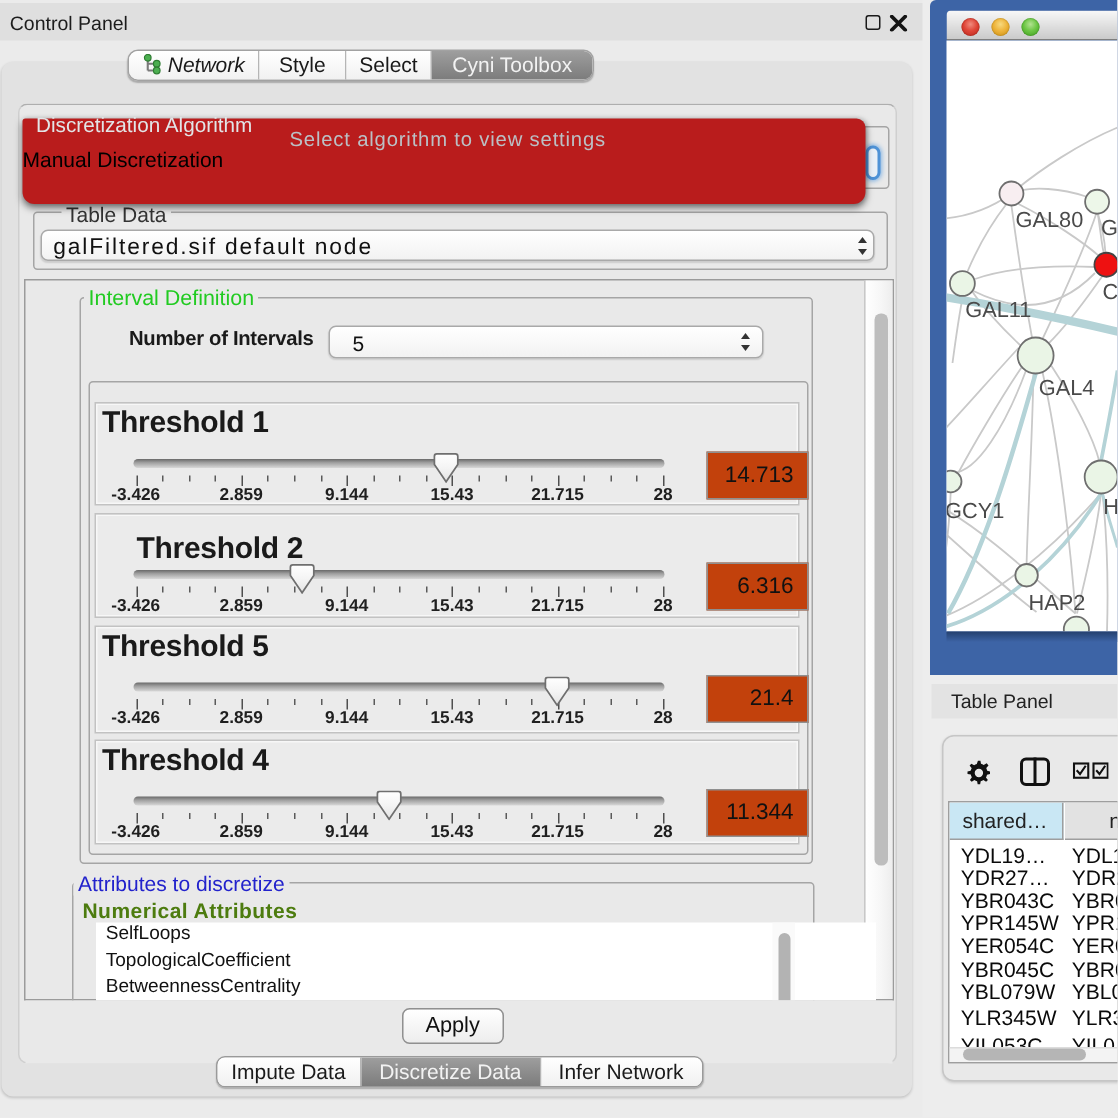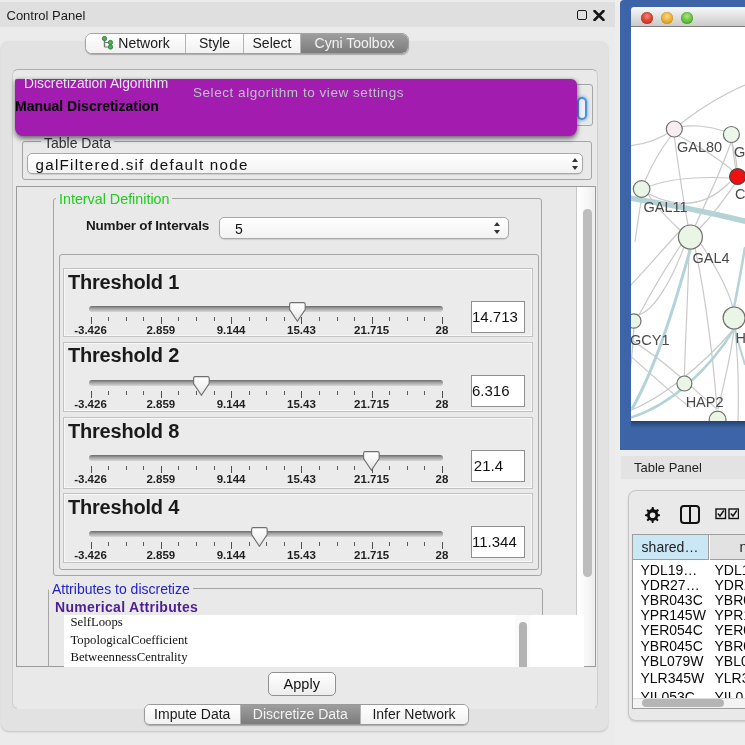--- a/index.html
+++ b/index.html
@@ -40,37 +40,37 @@
 #sthumb { position:absolute; left:6.5px; top:21.5px; width:8.5px; height:368px; background:#bdbdbd; border-radius:4.2px; }
 
 
 .thp { position:absolute; left:62.5px; width:470.5px; background:#ebebeb; border:1px solid #c2c2c2; box-shadow:inset 0 0 0 1px #f7f7f7; }
 .tht { position:absolute; left:4.5px; font-size:20px; letter-spacing:-0.2px; font-weight:bold; color:#1a1a1a; }
 .trk { position:absolute; left:25px; width:354px; height:6px; border-radius:3px; background:linear-gradient(#696969,#9f9f9f 40%,#d8d8d8); }
 .tkM { position:absolute; width:1px; height:6.8px; background:#4f4f4f; }
 .tkm { position:absolute; width:1px; height:3.5px; background:#5a5a5a; }
 .tlb { position:absolute; width:60px; text-align:center; font-size:11.5px; font-weight:bold; color:#1f1f1f; }
 .thm { position:absolute; }
-.vbx { position:absolute; left:407.5px; width:54px; height:32px; background:#ffffff; border:1.5px solid #8f8f8f; font-size:15px; color:#111; text-align:right; padding-right:21px; line-height:29px; }
-
-
-#numlist { position:absolute; left:63.5px; top:614.5px; width:520px; height:52px; background:#fff; font-size:12.7px; color:#111; overflow:hidden;font-family:Liberation Serif, serif; }
+.vbx { position:absolute; left:407.5px; width:68px; height:32px; background:#c2410c; border:1.5px solid #8f8f8f; font-size:15px; color:#111; text-align:right; padding-right:9px; line-height:29px; }
+
+
+#numlist { position:absolute; left:63.5px; top:614.5px; width:520px; height:52px; background:#fff; font-size:12.7px; color:#111; overflow:hidden; }
 .li { position:absolute; left:7px; }
 #lsb { position:absolute; left:451.5px; top:0; width:14.5px; height:52px; background:#fafafa; }
 #lsbt { position:absolute; left:3.5px; top:7px; width:8px; height:45px; background:#b3b3b3; border-radius:4px 4px 0 0; }
 
 
 #apply { position:absolute; left:268px; top:672px; width:67.5px; height:24px; background:linear-gradient(#ffffff,#ededed); border:1px solid #909090; border-radius:5px; text-align:center; font-size:14.5px; color:#111; line-height:22px; }
 #bottabs { position:absolute; left:143.5px; top:704px; height:20.5px; display:flex; border:1px solid #9a9a9a; border-radius:6px; overflow:hidden; background:linear-gradient(#ffffff,#f1f1f1); box-shadow:0 1px 1px rgba(0,0,0,0.25); }
 
 
-#popup { position:absolute; left:15px; top:79px; width:562px; height:56.5px; background:#a21caf; border-radius:2px 6px 8px 8px; box-shadow:0 2.5px 5px rgba(0,0,0,0.5), 1px 0 3px rgba(0,0,0,0.15); }
+#popup { position:absolute; left:15px; top:79px; width:562px; height:56.5px; background:#b91c1c; border-radius:2px 6px 8px 8px; box-shadow:0 2.5px 5px rgba(0,0,0,0.5), 1px 0 3px rgba(0,0,0,0.15); }
 #popup .g1 { position:absolute; left:9px; top:-3px; font-size:13.8px; color:#e2e5e7; }
 #popup .g2 { position:absolute; left:178px; top:5.5px; font-size:13.5px; letter-spacing:0.55px; color:#bbc0c5; }
-#popup .i1 { position:absolute; left:0px; top:19px; font-size:14px; font-weight:bold; color:#000; }
+#popup .i1 { position:absolute; left:0px; top:19px; font-size:14px; font-weight:normal; color:#000; }
 #popup .i2 { position:absolute; left:0px; top:36px; font-size:13.8px; letter-spacing:0.35px; color:#0a0a0a; }
 #gcombo { position:absolute; left:22px; top:85px; width:554px; height:33px; border:1px solid #eceef0; border-radius:5px; }
 
 
 #bluebtn { position:absolute; left:577px; top:97px; width:9.5px; height:23px; border:2.6px solid #4e92d6; border-radius:6px; background:#e9f0f7; box-shadow:0 0 3px 1px #8cb8e4; }
 
 
 #netwin { position:absolute; left:620px; top:0; width:125px; height:450px; background:#3d64a6; border-radius:4px 0 0 0; }
 #nettitle { position:absolute; left:11.4px; top:6.9px; width:113.6px; height:20.6px; background:linear-gradient(#f8f8f8,#cacaca); border-bottom:1px solid #7e7e7e; border-radius:3px 0 0 0; }
 .tl { position:absolute; top:5px; width:12px; height:12px; border-radius:50%; }
@@ -97,21 +97,21 @@
   <div id="fbtn"></div>
   <svg id="xbtn2" style="position:absolute; left:593px; top:10px;" width="12" height="11" viewBox="0 0 12 11">
       <path d="M1.5 1 L10.5 10 M10.5 1 L1.5 10" stroke="#141414" stroke-width="2.5" stroke-linecap="round"></path>
     </svg>
   <div id="container"></div>
 
   <div id="innerp"></div>
 
   
   <div id="toptabs">
-    <div class="tab" style="width:100px;"><svg width="13" height="14" viewBox="0 0 13 14" style="margin-right:4px;">
+    <div class="tab" style="width:87px;font-style:italic;"><svg width="13" height="14" viewBox="0 0 13 14" style="margin-right:4px;">
           <line x1="3.5" y1="3" x2="3.5" y2="11" stroke="#7a7a7a" stroke-width="1.4"></line>
           <line x1="3.5" y1="6.5" x2="9" y2="6.5" stroke="#7a7a7a" stroke-width="1.2"></line>
           <line x1="3.5" y1="11" x2="9" y2="11" stroke="#7a7a7a" stroke-width="1.2"></line>
           <circle cx="3.5" cy="2.5" r="2.2" fill="#4caf50" stroke="#2e7d32" stroke-width="0.8"></circle>
           <circle cx="9.5" cy="6.5" r="2.2" fill="#4caf50" stroke="#2e7d32" stroke-width="0.8"></circle>
           <circle cx="9.5" cy="11" r="2.2" fill="#4caf50" stroke="#2e7d32" stroke-width="0.8"></circle>
         </svg>Network</div>
     <div class="tab" style="width:58px;">Style</div>
     <div class="tab" style="width:57px;">Select</div>
     <div class="tab tabsel" style="width:107px;">Cyni Toolbox</div>
@@ -190,21 +190,21 @@
 <div class="tlb" style="left:137.60px;top:55.5px;">9.144</div>
 <div class="tlb" style="left:207.90px;top:55.5px;">15.43</div>
 <div class="tlb" style="left:278.20px;top:55.5px;">21.715</div>
 <div class="tlb" style="left:348.50px;top:55.5px;">28</div>
 <svg class="thm" style="left:224.10px;top:33.7px;" width="19" height="20" viewBox="0 0 19 20">
         <path d="M 3.2 0.6 L 15.6 0.6 Q 17.2 0.6 17.2 2.2 L 17.2 7.6 L 9.4 19.2 L 1.6 7.6 L 1.6 2.2 Q 1.6 0.6 3.2 0.6 Z" fill="url(#thg)" stroke="#6f6f6f" stroke-width="1.15"></path>
       </svg>
 <div class="vbx" style="top:32.5px;">14.713</div>
 </div>
 <div class="thp" style="top:341.5px;height:70.5px;">
-<div class="tht" style="top:1px;">Threshold 2</div>
+<div class="tht" style="top:12px;margin-left:23px;">Threshold 2</div>
 <div class="trk" style="top:37.5px;"></div>
 <div class="tkM" style="left:27.00px;top:48.3px;"></div>
 <div class="tkm" style="left:44.58px;top:48.6px;"></div>
 <div class="tkm" style="left:62.15px;top:48.6px;"></div>
 <div class="tkm" style="left:79.72px;top:48.6px;"></div>
 <div class="tkM" style="left:97.30px;top:48.3px;"></div>
 <div class="tkm" style="left:114.88px;top:48.6px;"></div>
 <div class="tkm" style="left:132.45px;top:48.6px;"></div>
 <div class="tkm" style="left:150.02px;top:48.6px;"></div>
 <div class="tkM" style="left:167.60px;top:48.3px;"></div>
@@ -225,21 +225,21 @@
 <div class="tlb" style="left:137.60px;top:55.5px;">9.144</div>
 <div class="tlb" style="left:207.90px;top:55.5px;">15.43</div>
 <div class="tlb" style="left:278.20px;top:55.5px;">21.715</div>
 <div class="tlb" style="left:348.50px;top:55.5px;">28</div>
 <svg class="thm" style="left:128.10px;top:33.7px;" width="19" height="20" viewBox="0 0 19 20">
         <path d="M 3.2 0.6 L 15.6 0.6 Q 17.2 0.6 17.2 2.2 L 17.2 7.6 L 9.4 19.2 L 1.6 7.6 L 1.6 2.2 Q 1.6 0.6 3.2 0.6 Z" fill="url(#thg)" stroke="#6f6f6f" stroke-width="1.15"></path>
       </svg>
 <div class="vbx" style="top:32.5px;">6.316</div>
 </div>
 <div class="thp" style="top:416.5px;height:72.0px;">
-<div class="tht" style="top:2.5px;">Threshold 8</div>
+<div class="tht" style="top:2.5px;">Threshold 5</div>
 <div class="trk" style="top:37.5px;"></div>
 <div class="tkM" style="left:27.00px;top:48.3px;"></div>
 <div class="tkm" style="left:44.58px;top:48.6px;"></div>
 <div class="tkm" style="left:62.15px;top:48.6px;"></div>
 <div class="tkm" style="left:79.72px;top:48.6px;"></div>
 <div class="tkM" style="left:97.30px;top:48.3px;"></div>
 <div class="tkm" style="left:114.88px;top:48.6px;"></div>
 <div class="tkm" style="left:132.45px;top:48.6px;"></div>
 <div class="tkm" style="left:150.02px;top:48.6px;"></div>
 <div class="tkM" style="left:167.60px;top:48.3px;"></div>
@@ -298,21 +298,21 @@
 <div class="tlb" style="left:348.50px;top:55.5px;">28</div>
 <svg class="thm" style="left:186.60px;top:33.7px;" width="19" height="20" viewBox="0 0 19 20">
         <path d="M 3.2 0.6 L 15.6 0.6 Q 17.2 0.6 17.2 2.2 L 17.2 7.6 L 9.4 19.2 L 1.6 7.6 L 1.6 2.2 Q 1.6 0.6 3.2 0.6 Z" fill="url(#thg)" stroke="#6f6f6f" stroke-width="1.15"></path>
       </svg>
 <div class="vbx" style="top:32.5px;">11.344</div>
 </div>
 
   
   <div class="grp" style="left:47.5px; top:587.5px; width:495.5px; height:120px;"></div>
   <div class="glab" style="left:49px; top:581px; color:#2222cc; font-size:14px;">Attributes to discretize</div>
-  <div class="abs" style="left:55px; top:599px; font-size:14px; letter-spacing:0.3px; font-weight:bold; color:#4c1d95;">Numerical Attributes</div>
+  <div class="abs" style="left:55px; top:599px; font-size:14px; letter-spacing:0.3px; font-weight:bold; color:#4d7c0f;">Numerical Attributes</div>
   <div id="numlist">
     <div class="li" style="top:0.5px;">SelfLoops</div>
     <div class="li" style="top:18px;">TopologicalCoefficient</div>
     <div class="li" style="top:35.6px;">BetweennessCentrality</div>
     <div id="lsb">
         <div id="lsbt"></div>
       </div>
   </div>
 
   

